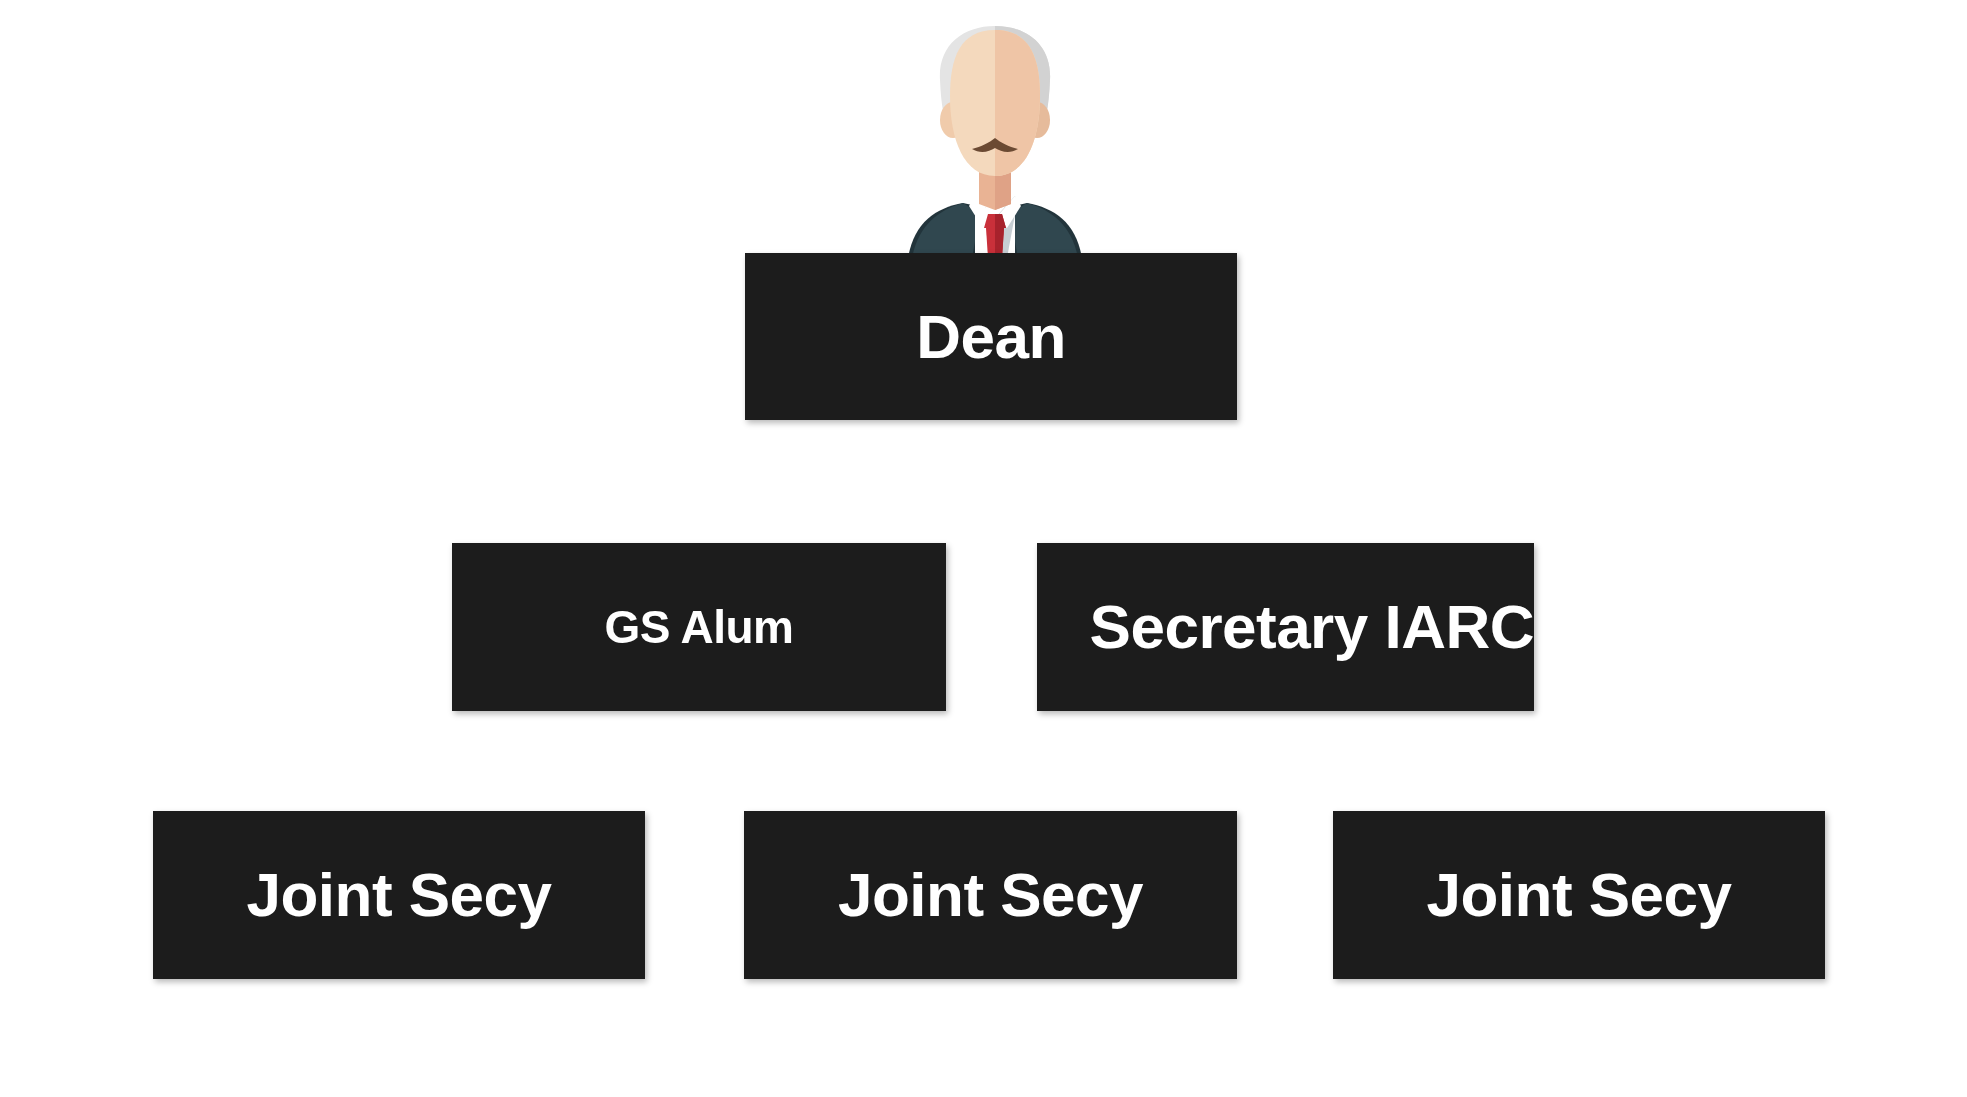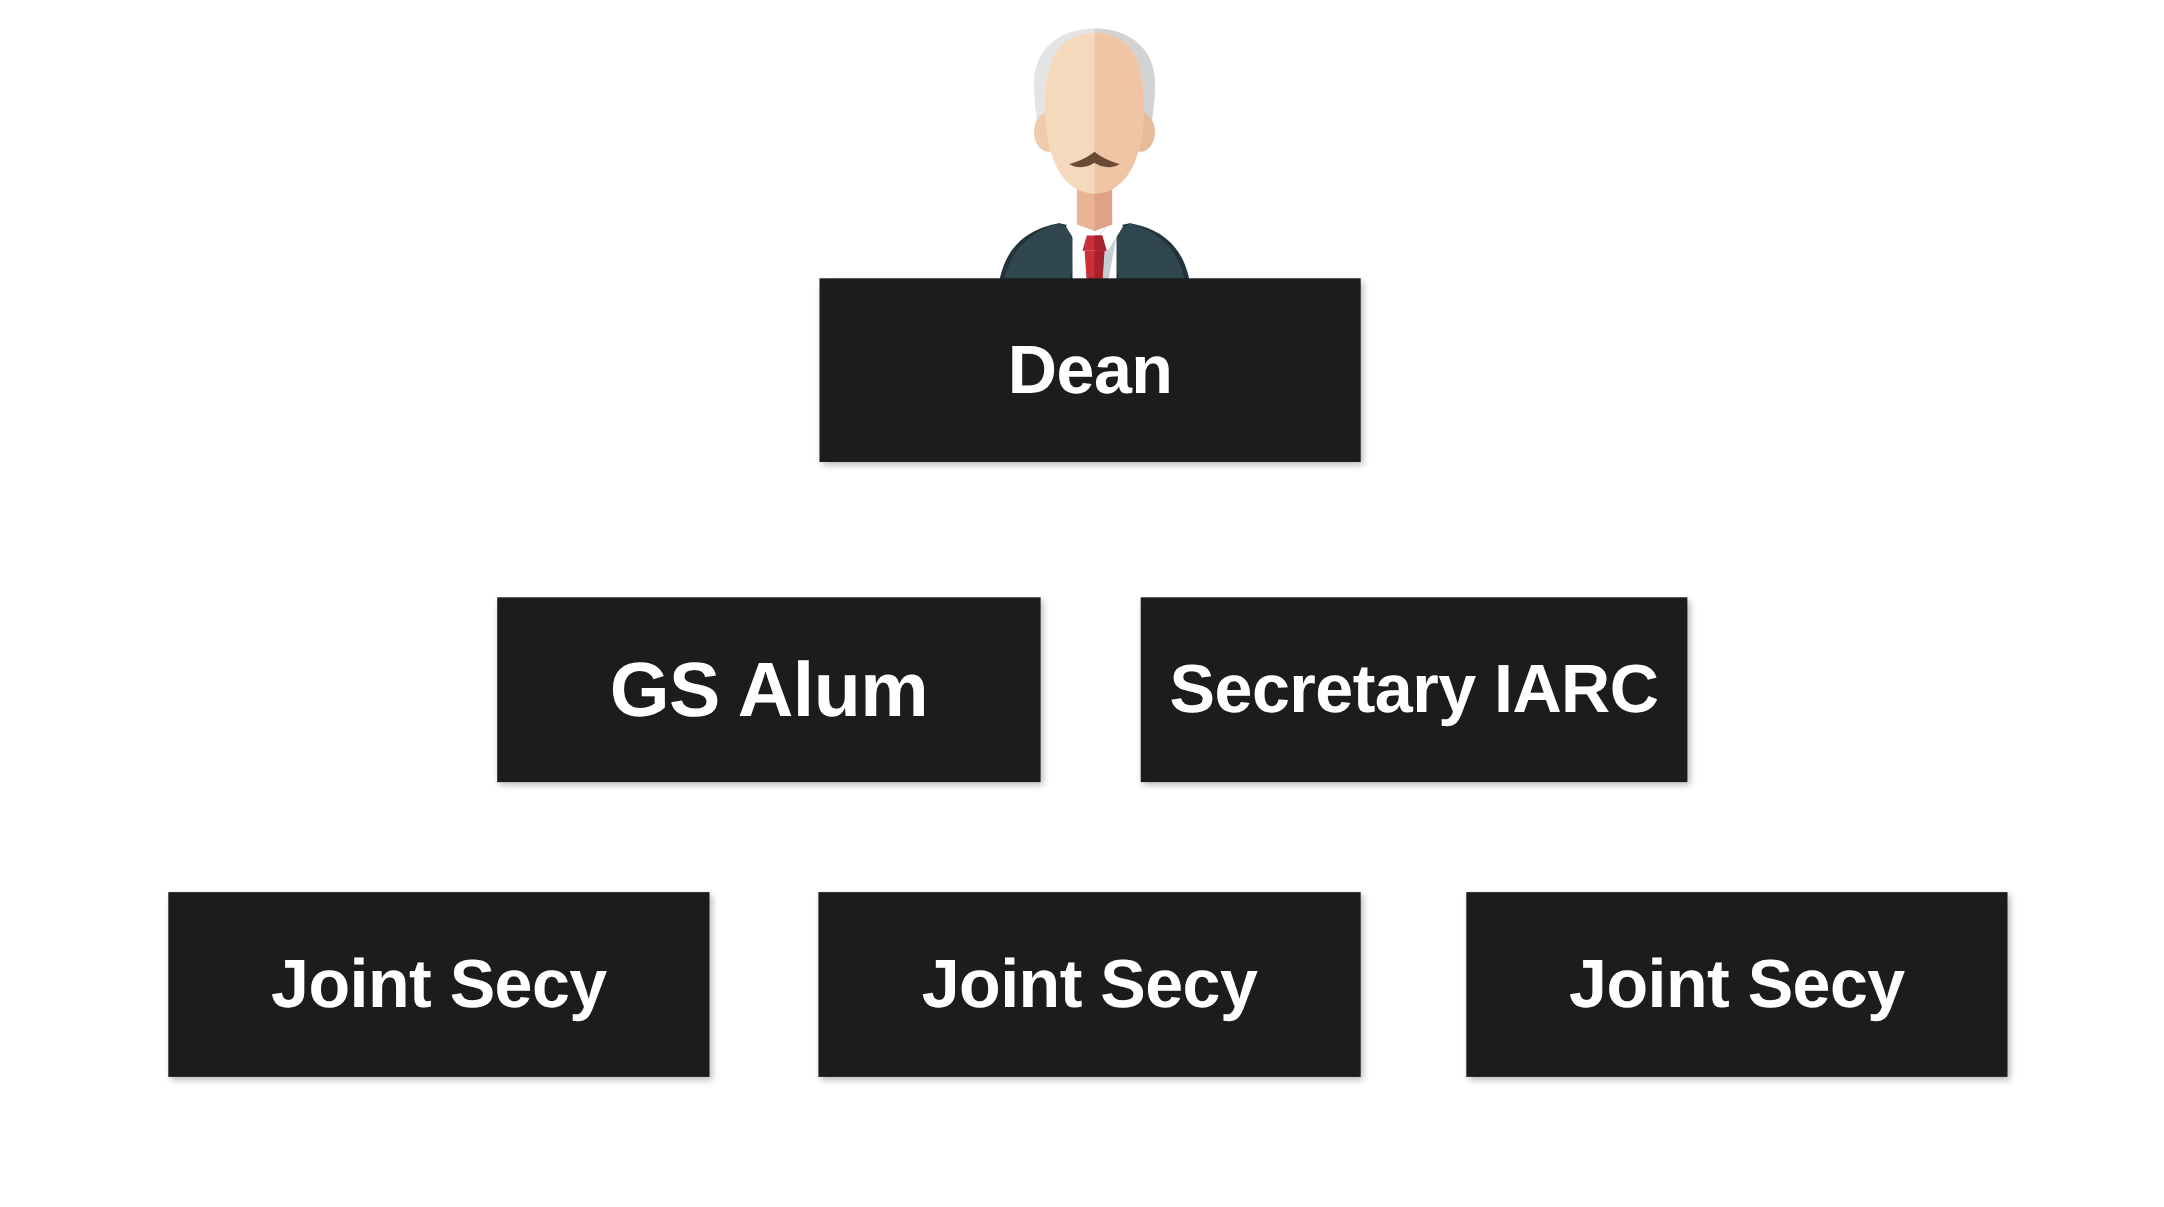--- a/index.html
+++ b/index.html
@@ -66,27 +66,28 @@
   }
   #node-dean .node-label { font-size: 62px; }
 
   
   #node-gs-alum {
     left: 452px;
     top: 543px;
     width: 494px;
     height: 168px;
   }
-  #node-gs-alum .node-label { font-size: 70px; }
+  #node-gs-alum .node-label { font-size: 46px; }
 
   #node-secretary-iarc {
     left: 1037px;
     top: 543px;
     width: 497px;
     height: 168px;
+    justify-content: flex-end;
   }
   #node-secretary-iarc .node-label { font-size: 62px; }
 
   
   #node-joint-secy-1 {
     left: 153px;
     top: 811px;
     width: 492px;
     height: 168px;
   }

